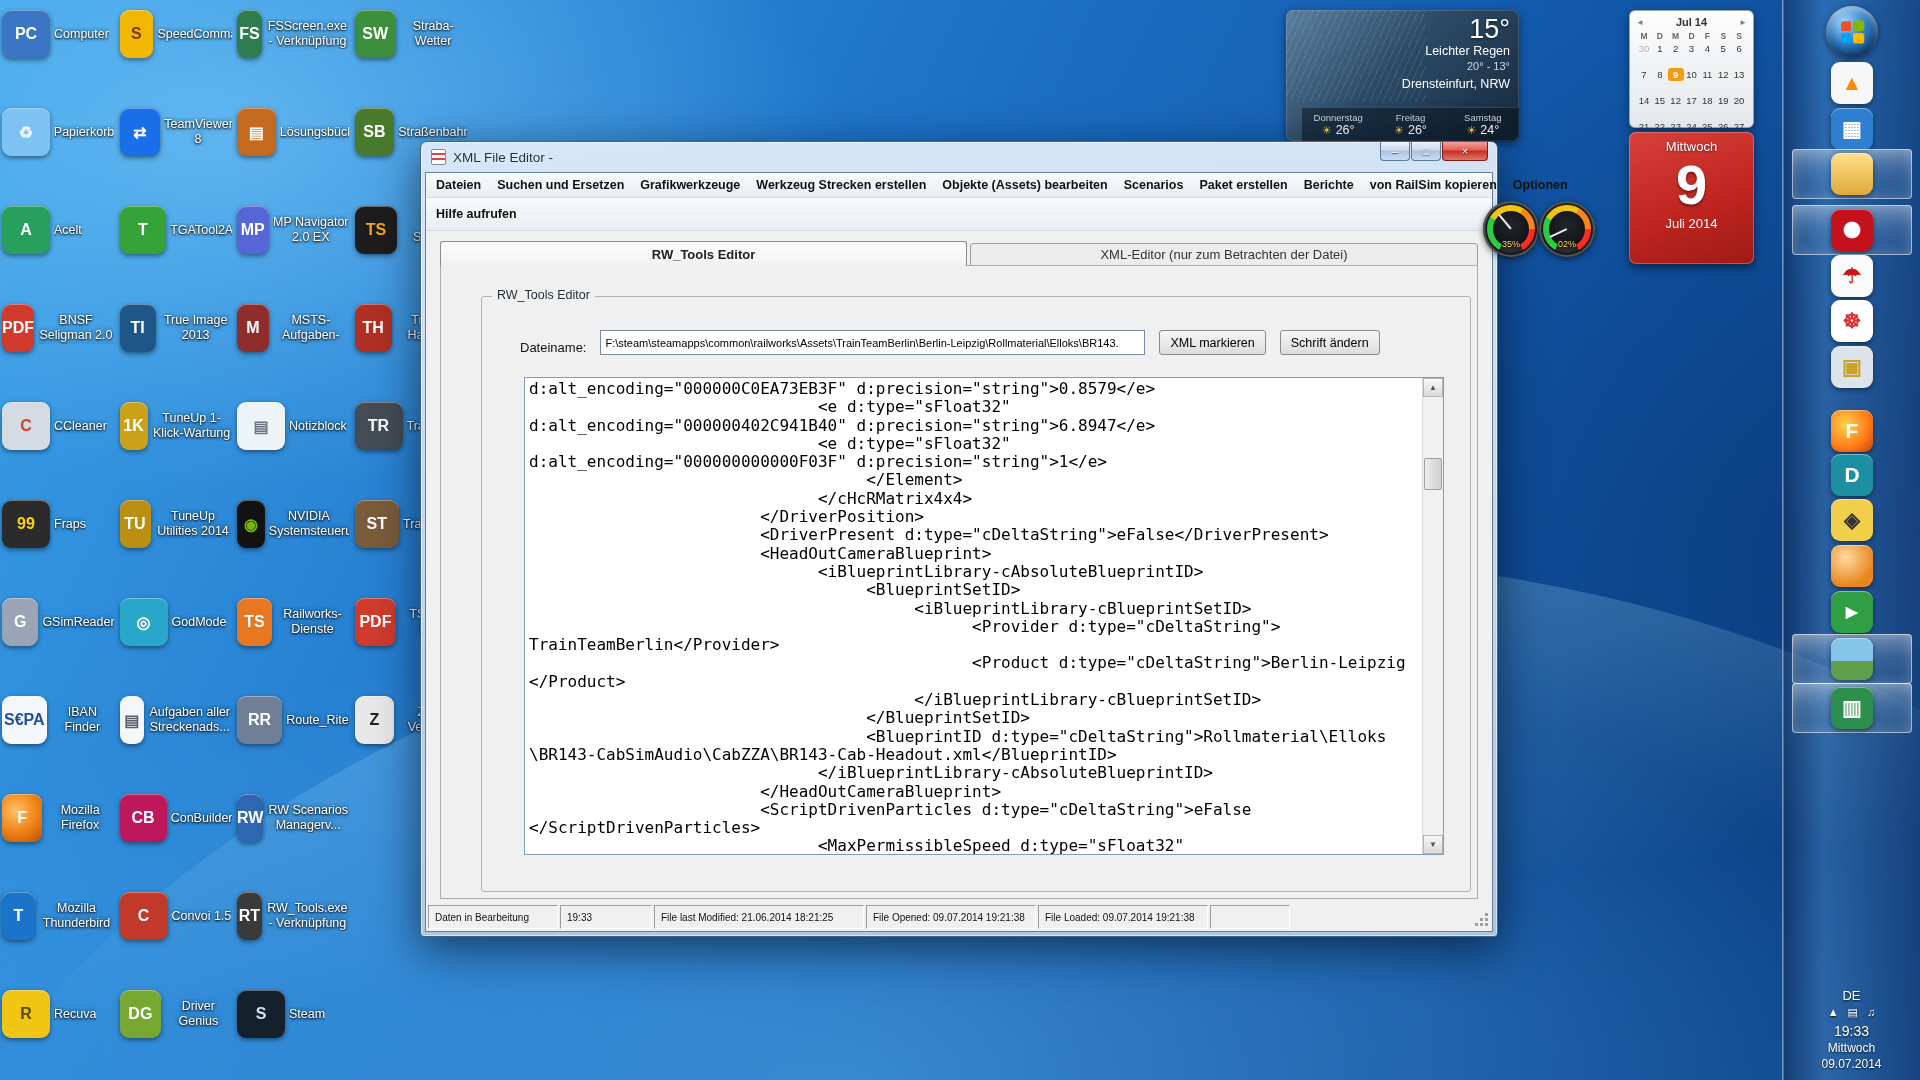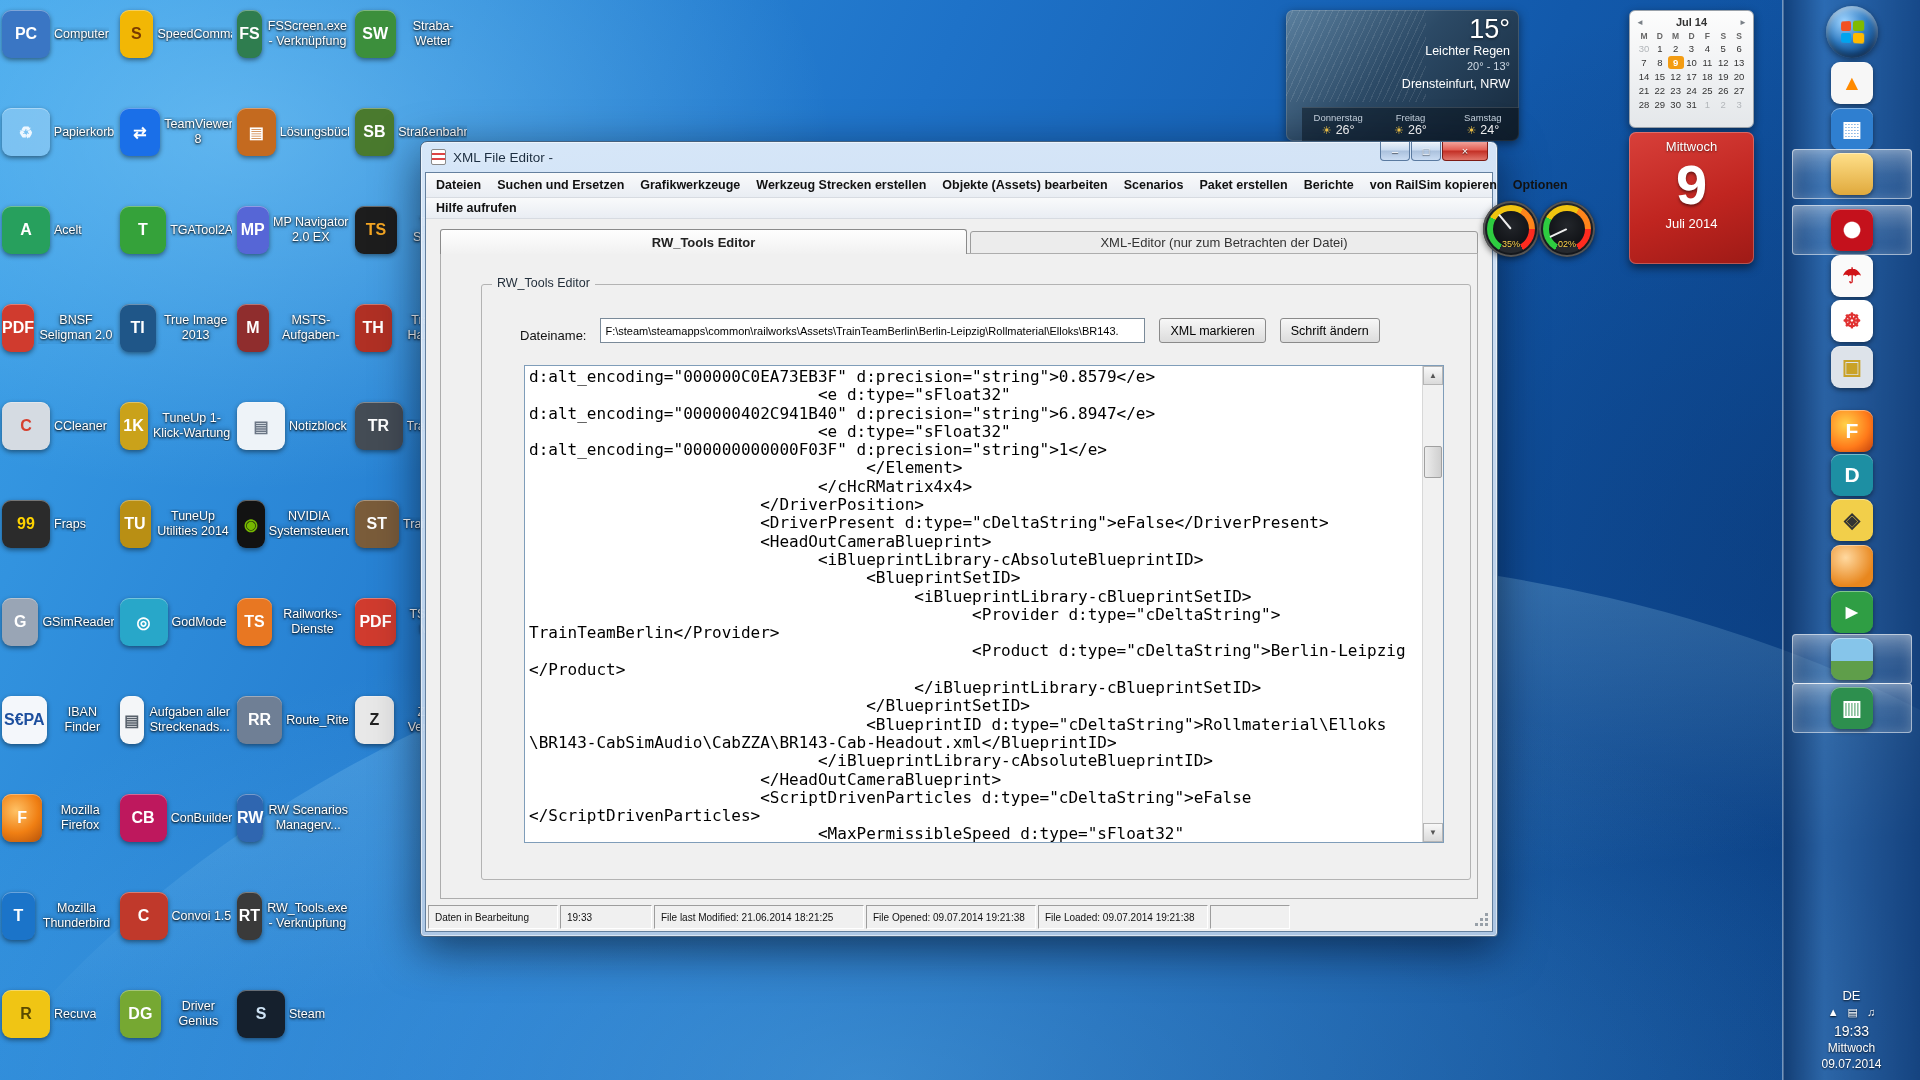--- a/index.html
+++ b/index.html
@@ -51,21 +51,21 @@
   .w-t{font-size:12.5px;}
 
   .minical{position:absolute; left:1629px; top:10px; width:125px; height:118px; z-index:5;
     border-radius:6px; background:linear-gradient(180deg,#fdfdfd,#e4e7ea);
     border:1px solid #9aa2ab; box-shadow:0 3px 8px rgba(0,0,0,0.45); padding:3px 6px;}
   .mc-head{display:flex; align-items:center; justify-content:space-between; height:16px;}
   .mc-arrow{font-size:8px; color:#7a8087; cursor:pointer;}
   .mc-month{font-size:11px; font-weight:bold; color:#333;}
   .mc-wd{display:grid; grid-template-columns:repeat(7,1fr); margin-top:1px;}
   .mc-wdc{font-size:8.5px; color:#666; font-weight:bold; text-align:center;}
-  .mc-grid{display:grid; grid-template-columns:repeat(7,1fr); row-gap:1px; margin-top:1px;}
+  .mc-grid{display:grid; grid-template-columns:repeat(7,1fr); row-gap:13px; margin-top:1px;}
   .mc-day{font-size:9.5px; color:#333; text-align:center; line-height:13px;}
   .mc-day.muted{color:#b2b6ba;}
   .mc-day.today{background:#f39c12; color:#fff; border-radius:3px; font-weight:bold;}
 
   .daypage{position:absolute; left:1629px; top:132px; width:125px; height:132px; z-index:5;
     border-radius:7px; background:linear-gradient(160deg,#d8403a 0%, #c02520 55%, #9e1a16 100%);
     box-shadow:0 4px 9px rgba(0,0,0,0.5), inset 0 0 0 1px rgba(255,255,255,0.25);
     display:flex; flex-direction:column; align-items:center; color:#fff; padding-top:7px;}
   .dp-wd{font-size:13px; text-shadow:0 1px 2px rgba(0,0,0,0.5);}
   .dp-num{font-size:56px; font-weight:bold; line-height:62px; text-shadow:0 2px 3px rgba(0,0,0,0.45);}
@@ -104,21 +104,21 @@
     background:linear-gradient(180deg, rgba(255,255,255,0.55), rgba(185,205,230,0.45) 45%, rgba(120,150,190,0.45) 50%, rgba(195,215,240,0.55));
     border:1px solid #5a7aa0; border-top:none; border-radius:0 0 4px 4px; margin-left:1px;}
   .cap-close{width:46px;
     background:linear-gradient(180deg,#f2a39b,#e25d52 45%,#c22f25 50%,#e2766b);
     border-color:#7e1c15;}
   .win-body{position:absolute; left:4px; right:4px; top:30px; bottom:4px;
     background:#f0f0f0; border:1px solid #64809e; display:flex; flex-direction:column;}
   .menubar{display:flex; align-items:center; background:linear-gradient(#f9fafb,#e9edf3);
     border-bottom:1px solid #d7dbe1; padding:4px 2px; flex:0 0 auto;font-weight:bold;}
   .row1{height:25px;}
-  .row2{height:21px;}
+  .row2{height:33px;}
   .menu-item{padding:0 8px; font-size:12.5px; color:#111; white-space:nowrap; cursor:default;}
   .client{flex:1; position:relative;}
   .tabs{position:absolute; top:10px; left:14px; right:14px; height:25px; display:flex; gap:3px;}
   .tab{display:flex; align-items:center; justify-content:center; font-size:13px; color:#222;
     border-radius:3px 3px 0 0; cursor:pointer;}
   .tab.active{width:527px; background:linear-gradient(#fefefe,#f1f1f1);
     border:1px solid #8a8a8a; border-bottom:none; font-weight:bold; z-index:2;}
   .tab.inactive{flex:1; background:#ececec; border:1px solid #9c9c9c; margin-top:2px; color:#333;}
   .tabpanel{position:absolute; top:34px; left:14px; right:14px; bottom:32px;
     border:1px solid #adadad; background:#f0f0f0;}

